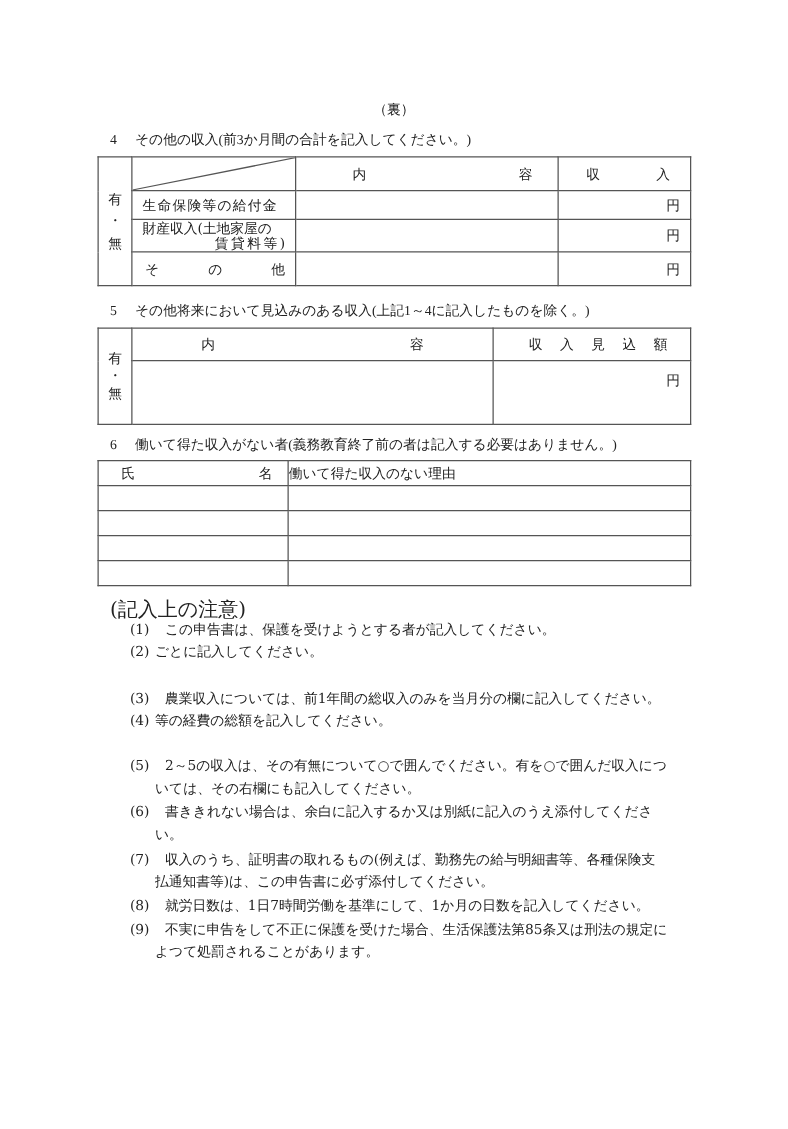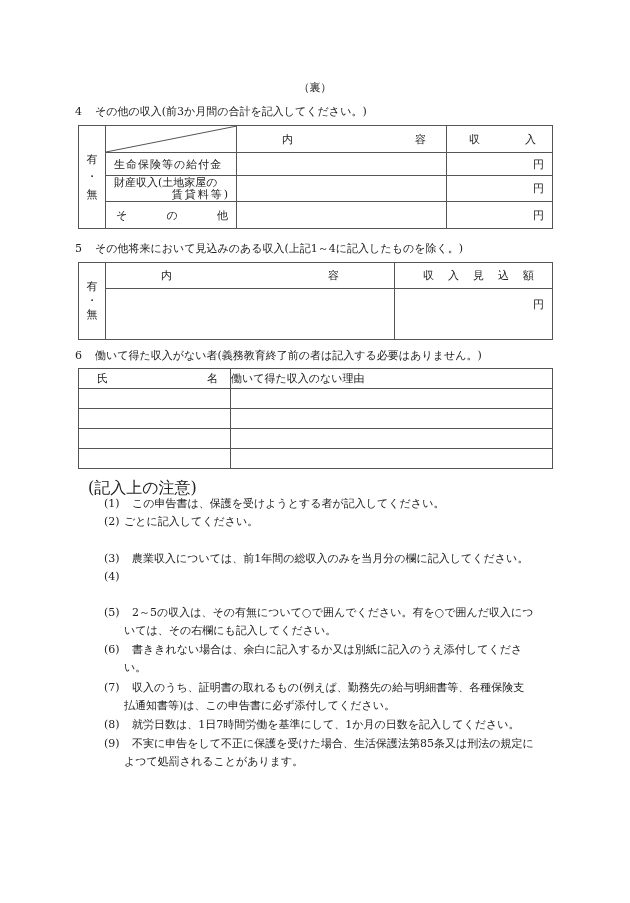--- a/index.html
+++ b/index.html
@@ -3,21 +3,21 @@
 <meta charset="utf-8">
 <style>
   html, body { margin: 0; padding: 0; background: #ffffff; }
   body {
     width: 630px; height: 903px; position: relative; overflow: hidden;
     font-family: "DejaVu Serif", "Liberation Serif", serif;
     color: #222; font-size: 11px;
   }
   .abs { position: absolute; }
   .page-title { left: 0; width: 630px; top: 80px; text-align: center; font-size: 11px; }
-  .sec-heading { left: 75px; font-size: 11px; white-space: nowrap; }
+  .sec-heading { left: 88px; font-size: 11px; white-space: nowrap; font-family: Liberation Serif, serif; }
   .sec-heading .num { display: inline-block; width: 20px; }
   table { border-collapse: collapse; position: absolute; table-layout: fixed; }
   td { border: 1px solid #555; padding: 0; font-size: 11px; vertical-align: middle; }
   .yen { text-align: right; padding-right: 8px; }
   .hdr-spread { display: flex; justify-content: space-between; padding: 0 20px 0 45px; }
   .hdr-spread2 { display: flex; justify-content: space-between; padding: 0 18px 0 28px; }
   .hdr-spread3 { display: flex; justify-content: space-between; padding: 0 16px 0 22px; }
   .yesno { text-align: center; line-height: 1.2; }
   .notes-head { left: 88px; top: 478px; font-size: 16px; }
   .note { left: 104px; width: 450px; font-size: 11px; line-height: 18px; }
@@ -177,20 +177,21 @@
 <div class="abs note" style="top:513px;">
     <span class="n">(2)</span>
     <span class="t2">ごとに記入してください。</span>
   </div>
 <div class="abs note" style="top:550px;">
     <span class="n">(3)</span>
     <span class="t">農業収入については、前1年間の総収入のみを当月分の欄に記入してください。</span>
   </div>
 <div class="abs note" style="top:568px;">
     <span class="n">(4)</span>
+    <span class="t2">等の経費の総額を記入してください。</span>
   </div>
 <div class="abs note" style="top:604px;">
     <span class="n">(5)</span>
     <span class="t">2～5の収入は、その有無について○で囲んでください。有を○で囲んだ収入につ</span>
     <span class="t2">いては、その右欄にも記入してください。</span>
   </div>
 <div class="abs note" style="top:641px;">
     <span class="n">(6)</span>
     <span class="t">書ききれない場合は、余白に記入するか又は別紙に記入のうえ添付してくださ</span>
     <span class="t2">い。</span>

